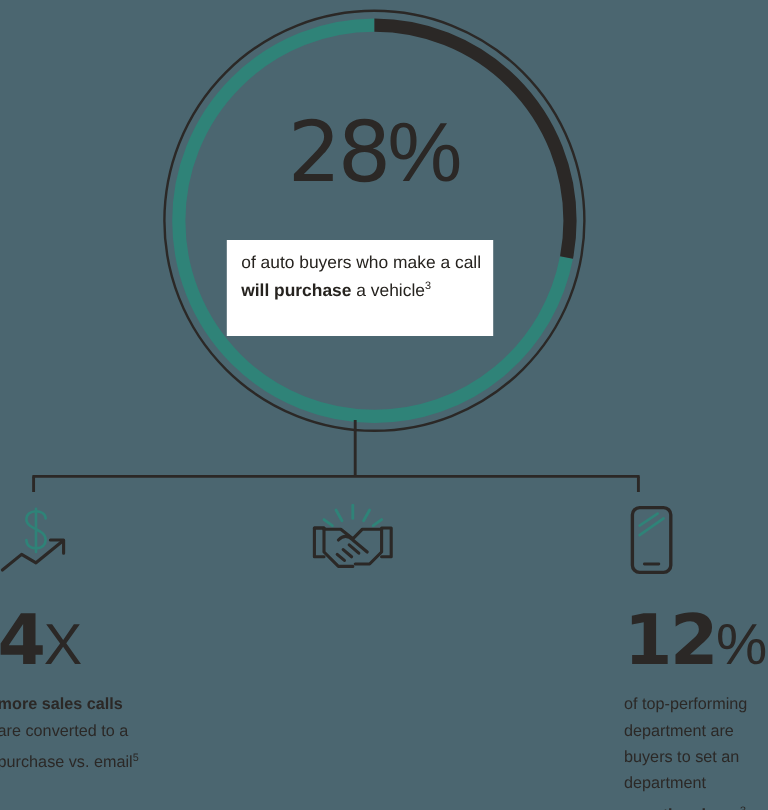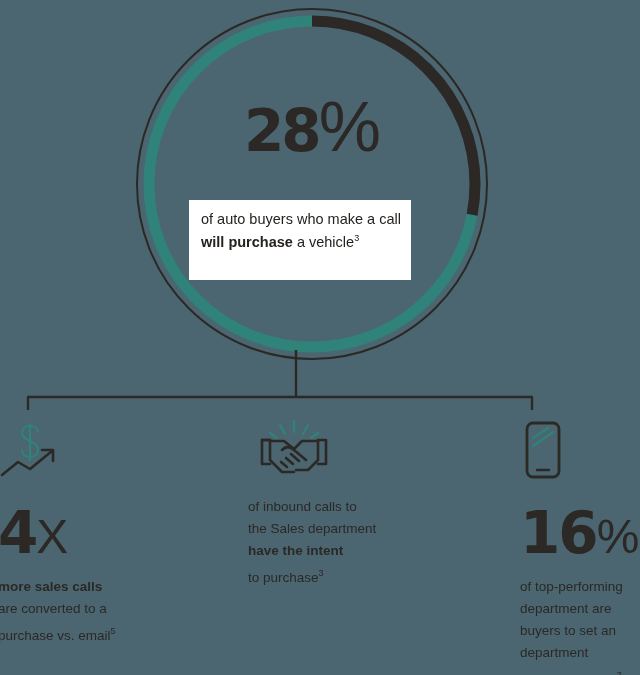--- a/index.html
+++ b/index.html
@@ -45,22 +45,22 @@
     position: absolute;
     left: 126px;
     top: 92px;
     width: 372px;
     text-align: center;
     line-height: 1;
     white-space: nowrap;
   }
   .stat-number {
     font-family: "DejaVu Sans", sans-serif;
-    font-weight: 700;
-    font-size: 58px;
+    font-weight: 400;
+    font-size: 70px;
     letter-spacing: -3px;
     color: #2b2826;
     vertical-align: baseline;
   }
   .stat-pct {
     font-family: "Liberation Sans", sans-serif;
     font-weight: 300;
     font-size: 70px;
     color: #2b2826;
     letter-spacing: -1px;
@@ -233,35 +233,34 @@
           <path d="M62,21 L62,40 L52,50 L40,50"></path>
           <path d="M26,30 C30,26 34,26 38,30 L50,40"></path>
           <path d="M30,38 L37,44"></path>
           <path d="M35,34 L43,41"></path>
           <path d="M25,42 L31,47"></path>
         </g>
       </svg>
     </span>
 
 
-    <p class="col-desc"><span>of inbound calls to</span><br><span>the Sales department</span><br><b>have the intent</b><br><span>to purchase</span><sup>3</sup></p>
   </div>
 
   <div class="col col-right">
     <span class="col-icon">
       <svg width="46" height="62" viewBox="0 0 46 62" xmlns="http://www.w3.org/2000/svg">
         <rect x="5" y="3" width="32" height="54" rx="6" ry="6" fill="none" stroke="#2b2826" stroke-width="2.8"></rect>
         <g stroke="#2f8378" stroke-width="2.2" stroke-linecap="round">
           <line x1="11" y1="18" x2="26" y2="8"></line>
           <line x1="11" y1="26" x2="31" y2="12"></line>
         </g>
         <line x1="15" y1="50" x2="27" y2="50" stroke="#2b2826" stroke-width="2.4" stroke-linecap="round"></line>
       </svg>
     </span>
 
     <div class="col-stat">
-      <span class="col-num">16</span><span class="col-unit">%</span>
+      <span class="col-num">12</span><span class="col-unit">%</span>
     </div>
 
     <p class="col-desc"><span>of top-performing</span><br><span>department are</span><br><span>buyers to set an</span><br><span>department</span><br><b>over the phone</b><sup>3</sup></p>
   </div>
 
 </div>
 
 </body></html>

